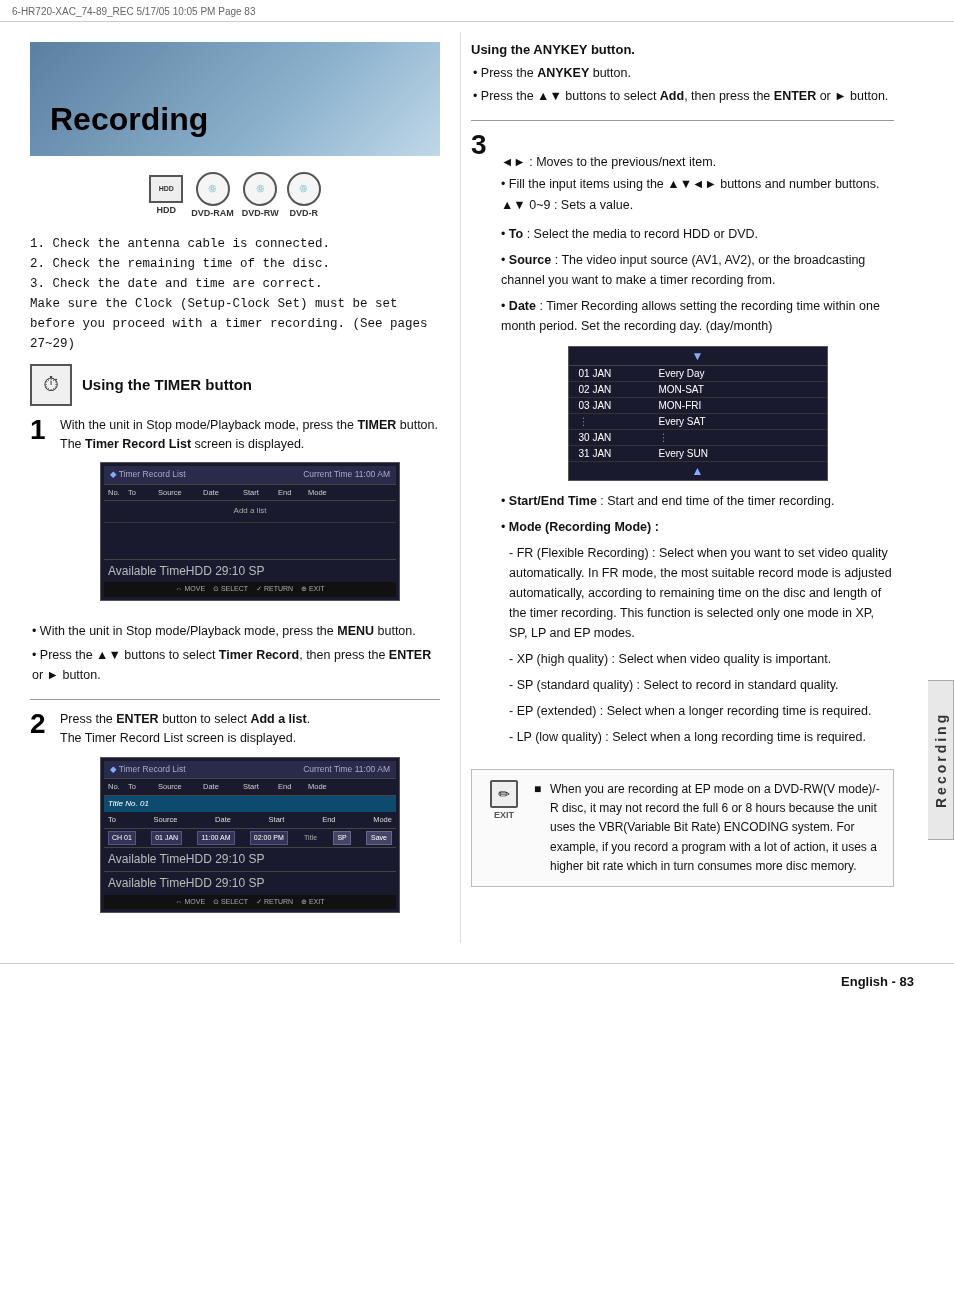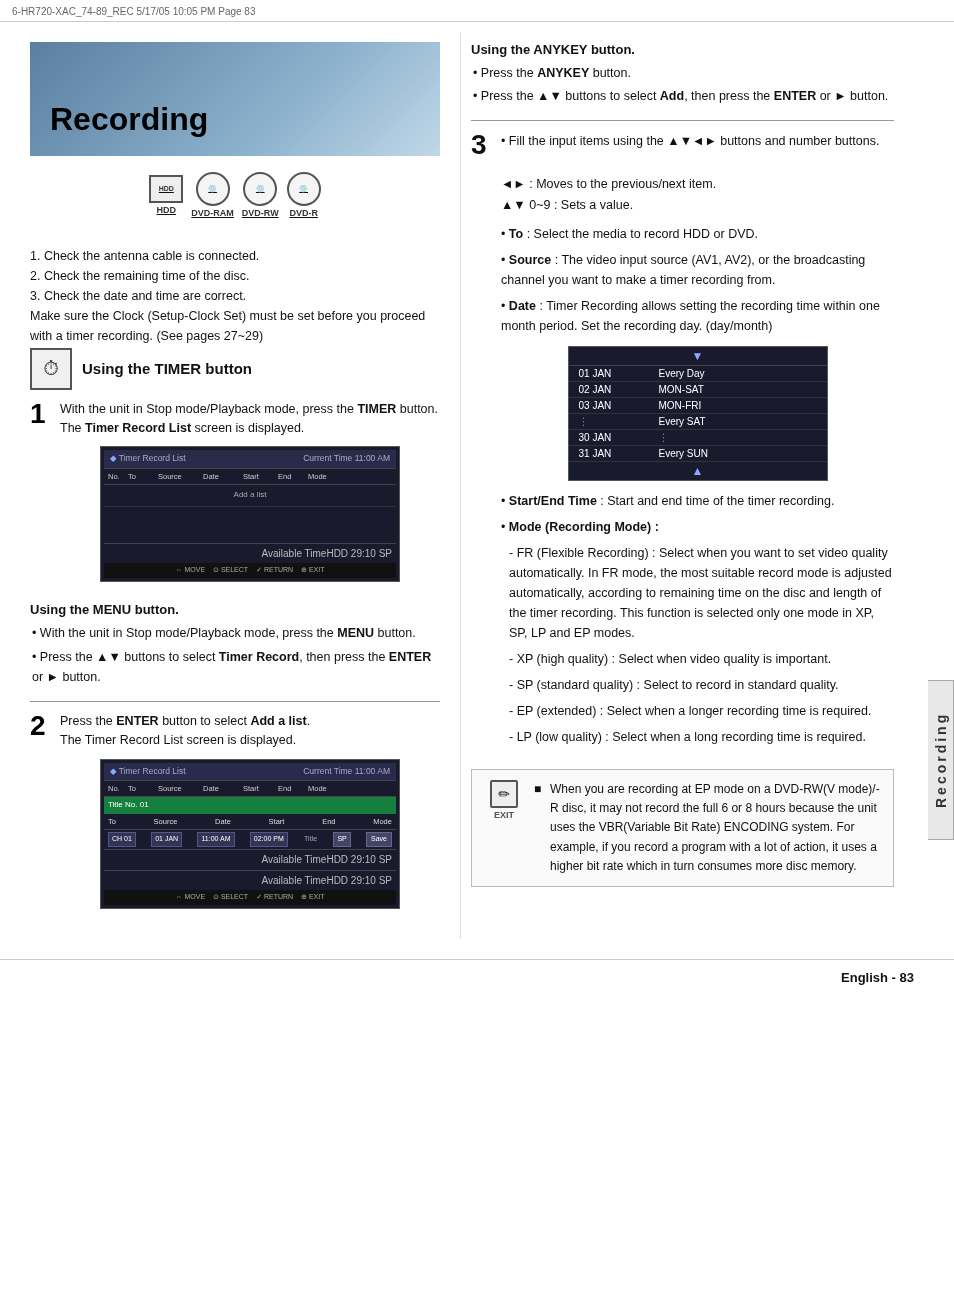--- a/index.html
+++ b/index.html
@@ -46,24 +46,23 @@
       font-size: 32px;
       font-weight: bold;
       color: #000;
       line-height: 1.15;
     }
 
     
     .media-icons {
       display: flex;
       gap: 8px;
-      margin-bottom: 28px;
+      margin-bottom: 16px;
       justify-content: center;
       align-items: center;
-      text-decoration: underline;
     }
     .media-icon-item {
       display: flex;
       flex-direction: column;
       align-items: center;
       font-size: 9px;
       font-weight: bold;
       color: #333;
     }
     .media-icon-circle {
@@ -89,22 +88,23 @@
       justify-content: center;
       font-size: 7px;
       font-weight: bold;
       margin-bottom: 2px;
     }
 
     
     .prereq-text {
       font-size: 12.5px;
       line-height: 1.6;
-      margin-bottom: 2px;
+      margin-bottom: 10px;
       color: #111;
+      font-family: Liberation Mono, monospace;
     }
 
     
     .section-header {
       display: flex;
       align-items: center;
       gap: 10px;
       margin-bottom: 10px;
     }
     .timer-icon-box {
@@ -176,23 +176,23 @@
       padding: 4px;
       font-size: 8px;
       color: #aaa;
       border-bottom: 1px solid #333;
     }
     .screen-empty-rows {
       height: 36px;
     }
     .screen-avail {
       display: flex;
-      justify-content: flex-end;
+      justify-content: flex-start;
       padding: 2px 4px;
-      font-size: 10px;
+      font-size: 12px;
       color: #bbb;
       border-top: 1px solid #444;
     }
     .screen-nav-bar {
       background: #111;
       display: flex;
       gap: 8px;
       padding: 2px 6px;
       font-size: 7px;
       color: #aaa;
@@ -215,24 +215,25 @@
       margin-bottom: 4px;
       padding-left: 2px;
     }
 
     .divider-h {
       border: none;
       border-top: 1px solid #999;
       margin: 10px 0;
     }
     .screen-title-row {
-      background: #15803d;
+      background: #0c4a6e;
       padding: 2px 4px;
       font-size: 8px;
       color: #fff;
+      font-style: italic;
     }
 
     
     .right-col {
       flex: 1;
       padding: 10px 20px 10px 10px;
       border-left: 1px solid #ddd;
     }
 
     .anykey-section { margin-bottom: 14px; }
@@ -427,21 +428,20 @@
             <span>⇔ MOVE</span>
             <span>⊙ SELECT</span>
             <span>✓ RETURN</span>
             <span>⊕ EXIT</span>
           </div>
         </div>
       </div>
     </div>
 
     <div class="menu-section">
-      <div class="menu-section-title">Using the MENU button.</div>
       <div class="menu-sub">• With the unit in Stop mode/Playback mode, press the <b>MENU</b> button.</div>
       <div class="menu-sub">• Press the ▲▼ buttons to select <b>Timer Record</b>, then press the <b>ENTER</b> or ► button.</div>
     </div>
 
     <hr class="divider-h">
 
     <div class="step-container">
       <div class="step-number">2</div>
       <div class="step-content">
         <div>Press the <b>ENTER</b> button to select <b>Add a list</b>.</div>
@@ -507,22 +507,22 @@
         <div class="anykey-item">• Press the <b>ANYKEY</b> button.</div>
         <div class="anykey-item">• Press the ▲▼ buttons to select <b>Add</b>, then press the <b>ENTER</b> or ► button.</div>
       </div>
 
       <hr class="divider-h">
 
       <div class="step3-container">
         <div class="step3-number">3</div>
         <div class="step3-content">
           <div class="step3-nav-info">
+            <div><br>◄► : Moves to the previous/next item.</div>
             <div>• Fill the input items using the ▲▼◄► buttons and number buttons.</div>
-            <div><br>◄► : Moves to the previous/next item.</div>
             <div>▲▼ 0~9 :  Sets a value.</div>
           </div>
 
           <div class="detail-item">• <b>To</b> : Select the media to record HDD or DVD.</div>
           <div class="detail-item">• <b>Source</b> : The video input source (AV1, AV2), or the broadcasting channel you want to make a timer recording from.</div>
           <div class="detail-item">• <b>Date</b> : Timer Recording allows setting the recording time within one month period. Set the recording day. (day/month)</div>
 
           <div class="calendar-mockup">
             <div class="cal-arrow-top">▼</div>
             <div class="cal-row">

